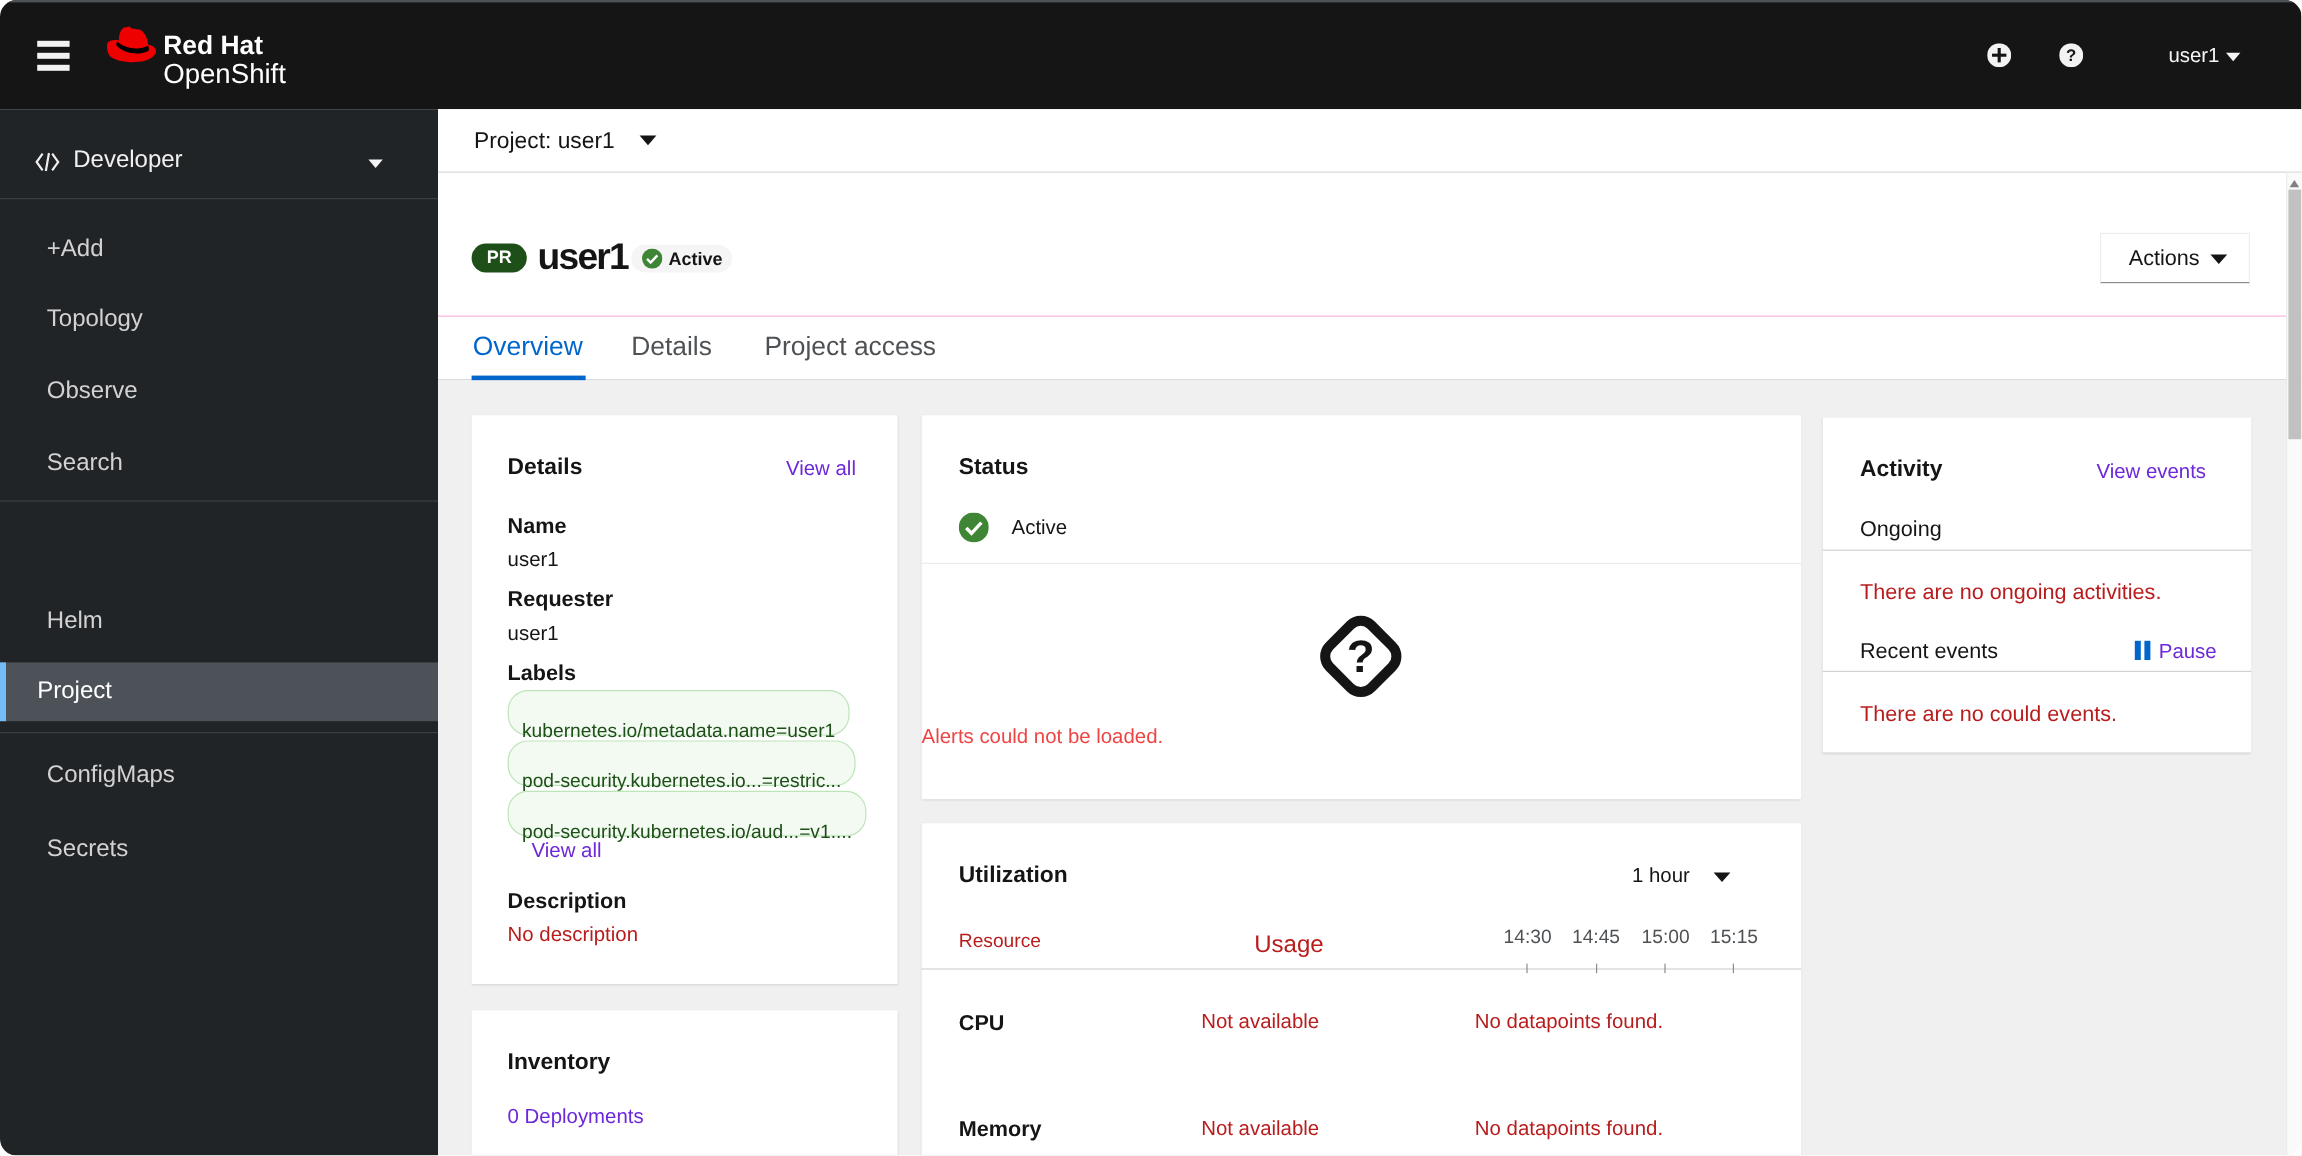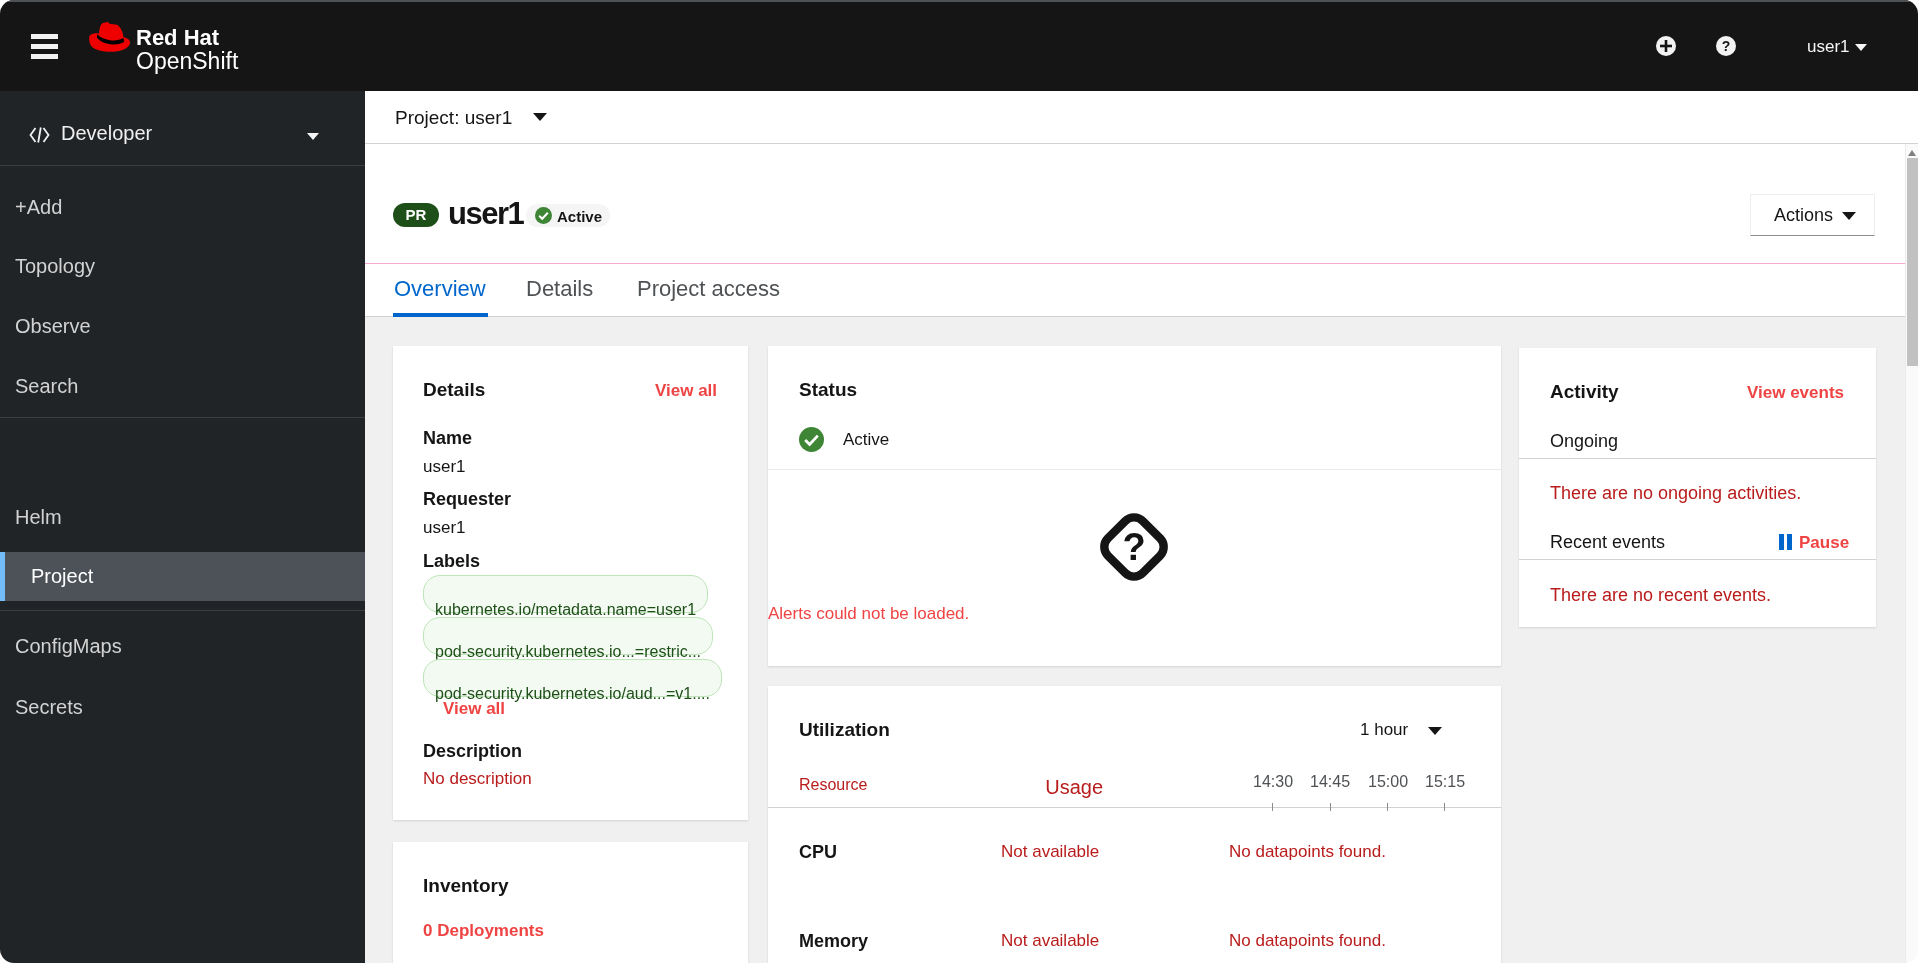--- a/index.html
+++ b/index.html
@@ -16,21 +16,21 @@
 #logotext .l2 { font-weight:normal; font-size:23px; line-height:24px; }
 .mh-ico { position:absolute; top:34px; width:20px; height:20px; }
 #mh-user { position:absolute; left:1807px; top:35px; color:#f5f5f5; font-size:17px; line-height:20px; }
 .caret-w { position:absolute; width:0; height:0; border-left:6px solid transparent; border-right:6px solid transparent; border-top:7px solid #f5f5f5; }
 .caret-b { position:absolute; width:0; height:0; border-left:7px solid transparent; border-right:7px solid transparent; border-top:8px solid #151515; }
 
 
 #sidebar { position:absolute; left:0; top:91px; width:365px; height:872px; background:#212427; }
 #devrow { position:absolute; left:0; top:0; width:365px; height:75px; border-bottom:1px solid #3c3f42; }
 #devrow .txt { position:absolute; left:61px; top:31px; font-size:20px; color:#f0f0f0; }
-.navitem { position:absolute; left:0; width:365px; height:60px; line-height:60px; padding-left:15px; font-size:20px; color:#d2d2d2; }
+.navitem { position:absolute; left:0; width:365px; height:60px; line-height:60px; padding-left:39px; font-size:20px; color:#d2d2d2; }
 .navdiv { position:absolute; left:0; width:365px; border-top:1px solid #3c3f42; }
 #nav-project { position:absolute; left:0; top:461px; width:365px; height:49px; line-height:49px; background:#4d5258; border-left:5px solid #73bcf7; padding-left:26px; font-size:20px; color:#fff; }
 
 
 #projbar { position:absolute; left:365px; top:91px; width:1553px; height:53px; background:#fff; border-bottom:1px solid #d2d2d2; }
 #projbar .txt { position:absolute; left:30px; top:16px; font-size:19px; color:#151515; }
 
 
 #pagehead { position:absolute; left:365px; top:144px; width:1553px; height:120px; background:#fff; border-bottom:1px solid #f9a8d4; }
 #pr-badge { position:absolute; left:28px; top:59px; width:46px; height:24px; background:#1e4f18; border-radius:12px; color:#fff; font-weight:bold; font-size:15px; text-align:center; line-height:24px; }
@@ -43,21 +43,21 @@
 
 #tabs { position:absolute; left:365px; top:264px; width:1553px; height:53px; background:#fff; border-bottom:1px solid #d2d2d2; }
 .tab { position:absolute; top:12px; font-size:22px; color:#4f5255; }
 #tab-overview { left:29px; color:#0066cc; }
 #tab-underline { position:absolute; left:28px; top:49px; width:95px; height:4px; background:#0066cc; }
 
 
 #content { position:absolute; left:365px; top:317px; width:1540px; height:646px; background:#f0f0f0; }
 .card { position:absolute; background:#fff; box-shadow:0 1px 2px rgba(3,3,3,0.12); }
 .cardtitle { font-size:19px; font-weight:bold; color:#151515; }
-.link { color:#ef4444;font-weight:bold; }
+.link { color:#6d28d9; }
 .dt { font-size:18px; font-weight:bold; color:#151515; }
 .dd { font-size:17px; color:#151515; }
 .gray { color:#b91c1c; }
 .chip { position:absolute; height:33px; line-height:31px; padding:18px 11px; background:#f3faf2; border:1px solid #bde5b8; border-radius:17px; font-size:16px; color:#1e4f18; }
 .tick { position:absolute; top:117px; width:1px; height:8px; background:#8a8d90; }
 
 
 #sbar { position:absolute; left:1905px; top:144px; width:13px; height:819px; background:#fafafa; border-left:1px solid #ebebeb; }
 #sbar .thumb { position:absolute; left:1px; top:14px; width:11px; height:208px; background:#c1c1c1; }
 #sbar .up { position:absolute; left:2px; top:6px; width:0; height:0; border-left:4.5px solid transparent; border-right:4.5px solid transparent; border-bottom:6px solid #808080; }
@@ -207,21 +207,21 @@
       <div class="abs cardtitle" style="left:31px;top:33px">Activity</div>
       <div class="abs link" style="left:228px;top:35px;font-size:17px">View events</div>
       <div class="abs dd" style="left:31px;top:83px;font-size:18px">Ongoing</div>
       <div class="abs" style="left:0;top:110px;width:357px;border-top:1px solid #d2d2d2"></div>
       <div class="abs dd gray" style="left:31px;top:135px;font-size:18px">There are no ongoing activities.</div>
       <div class="abs dd" style="left:31px;top:184px;font-size:18px">Recent events</div>
       <div class="abs" style="left:260px;top:186px;width:5px;height:16px;background:#0066cc"></div>
       <div class="abs" style="left:268px;top:186px;width:5px;height:16px;background:#0066cc"></div>
       <div class="abs link" style="left:280px;top:185px;font-size:17px">Pause</div>
       <div class="abs" style="left:0;top:211px;width:357px;border-top:1px solid #d2d2d2"></div>
-      <div class="abs dd gray" style="left:31px;top:237px;font-size:18px">There are no recent events.</div>
+      <div class="abs dd gray" style="left:31px;top:237px;font-size:18px">There are no could events.</div>
     </div>
 
   </div>
 
   <div id="sbar">
       <div class="up"></div>
       <div class="thumb"></div>
     </div>
 
 </div>

